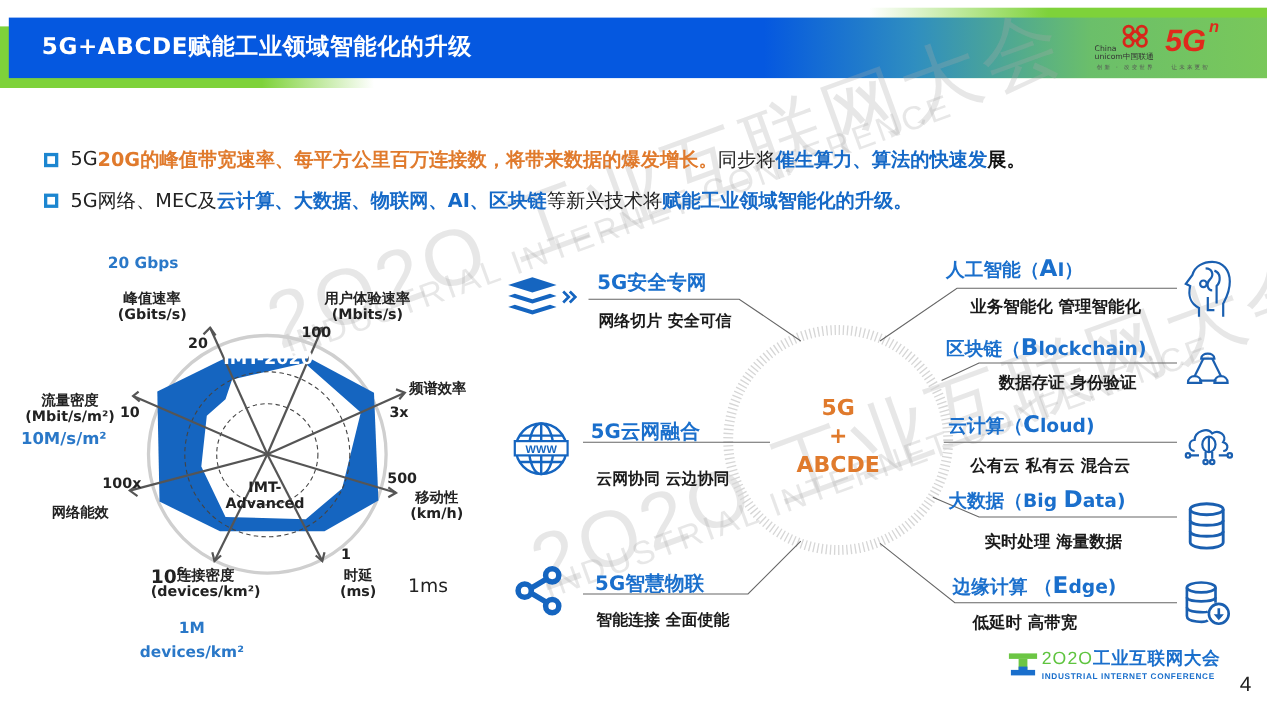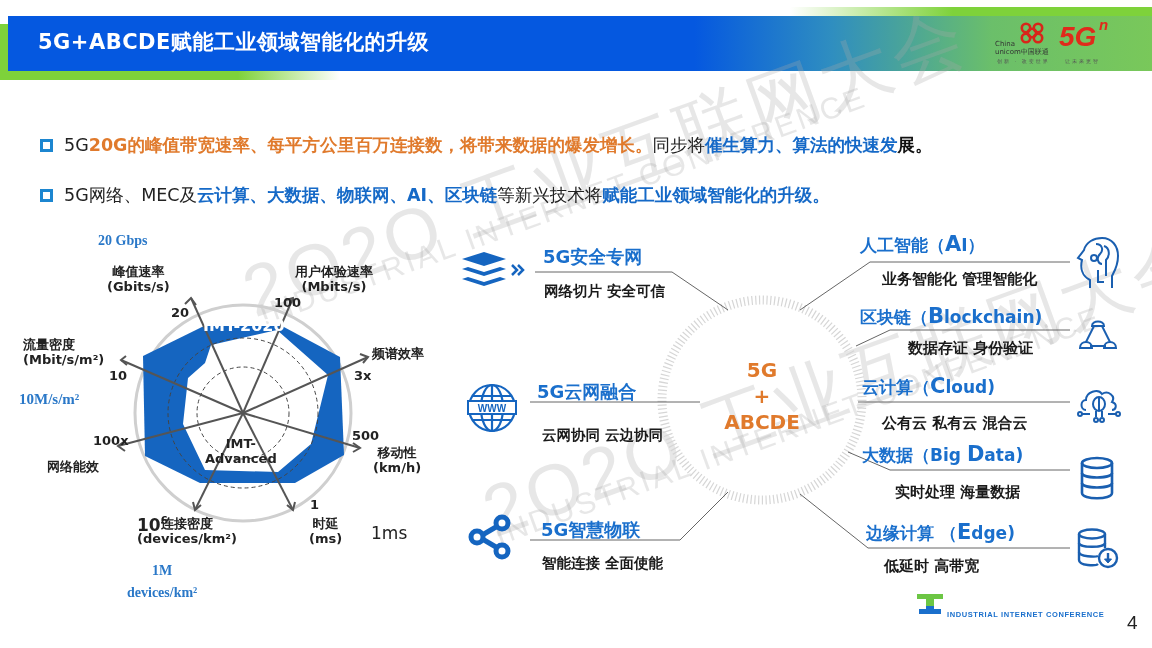--- a/index.html
+++ b/index.html
@@ -26,31 +26,31 @@
   
   .wm { position: absolute; color: rgba(170,170,170,0.28); font-family: "Liberation Sans", sans-serif; white-space: nowrap; pointer-events: none; transform-origin: left top; }
   .wm-big { left: 230px; top: 250px; font-size: 72px; transform: rotate(-20deg); letter-spacing: 4px; }
   .wm-sub { left: 255px; top: 300px; font-size: 30px; transform: rotate(-20deg); letter-spacing: 3px; }
   .wm-big2 { left: 470px; top: 470px; font-size: 72px; transform: rotate(-20deg); letter-spacing: 4px; }
   .wm-sub2 { left: 490px; top: 520px; font-size: 30px; transform: rotate(-20deg); letter-spacing: 3px; }
 
   
   .bullets { position: absolute; left: 40px; top: 130px; }
   .bullet { display: flex; align-items: center; height: 30px; font-size: 17.5px; white-space: nowrap; }
-  .bullet + .bullet { margin-top: 20px; }
+  .bullet + .bullet { margin-top: 7px; }
   .bullet-box { width: 13px; height: 13px; border: 3px solid #1c86d0; margin-right: 11px; background: #fff; flex: none; }
   .t-orange { color: #e07a2c; font-weight: bold; }
   .t-blue { color: #1569c7; font-weight: bold; }
   .t-black { color: #222; }
   .t-black-b { color: #111; font-weight: bold; }
 
   
   .radar-svg { position: absolute; left: 0; top: 225px; }
   .rl { position: absolute; font-size: 13px; font-weight: bold; color: #222; text-align: center; line-height: 15px; white-space: nowrap; }
-  .rl-blue { color: #2a78c8; font-size: 14px; font-family: Liberation Serif, serif; }
+  .rl-blue { color: #2a78c8; font-size: 14px; }
   .mid-title { position: absolute; font-size: 18px; font-weight: bold; color: #1a6fcc; white-space: nowrap; }
   .mid-sub { position: absolute; font-size: 14.5px; font-weight: bold; color: #1a1a1a; white-space: nowrap; }
   .center-text { position: absolute; left: 719px; top: 357px; width: 86px; text-align: center; color: #e07a2c; font-weight: bold; font-size: 20px; line-height: 26px; }
 
   
   .r-title { position: absolute; font-size: 17px; font-weight: bold; color: #1a6fcc; white-space: nowrap; }
   .r-title .cap { font-size: 21px; }
   .r-sub { position: absolute; font-size: 15px; font-weight: bold; color: #1a1a1a; white-space: nowrap; }
 
   .lines-svg { position: absolute; left: 0; top: 0; pointer-events: none; }
@@ -174,21 +174,21 @@
 <div class="rl" style="left:137px;top:516px;">
   <div>连接密度</div>
   <div>(devices/km²)</div>
 </div>
 <div class="rl rl-blue" style="left:127px;top:560px;line-height:22px;">
   <div>1M</div>
   <div>devices/km²</div>
 </div>
 <div class="rl" style="left:93px;top:433px;">100x</div>
 <div class="rl" style="left:47px;top:459px;">网络能效</div>
-<div class="rl" style="left:23px;top:337px;text-align:left;">
+<div class="rl" style="left:23px;top:357px;text-align:center;">
   <div>流量密度</div>
   <div>(Mbit/s/m²)</div>
 </div>
 <div class="rl" style="left:109px;top:368px;">10</div>
 <div class="rl rl-blue" style="left:19px;top:392px;font-size:15px;">10M/s/m²</div>
 <div class="rl" style="left:203px;top:318px;color:#fff;font-size:16px;">IMT-2020</div>
 <div class="rl" style="left:205px;top:436px;font-size:13px;line-height:15px;">
   <div>IMT-</div>
   <div>Advanced</div>
 </div>
@@ -330,15 +330,16 @@
   </g>
 </svg>
 
 <div class="conf-logo">
   <svg class="conf-mark" viewBox="0 0 26 22">
     <rect x="0" y="1" width="26" height="5" fill="#6cc644"></rect>
     <rect x="9" y="6" width="8" height="10" fill="#6cc644"></rect>
     <rect x="2" y="16" width="22" height="5" fill="#1a6fcc"></rect>
     <rect x="9" y="13" width="8" height="4" fill="#1a6fcc"></rect>
   </svg>
+  <div class="conf-cn"><span class="yr">2O2O</span><span>工业互联网大会</span></div>
   <div class="conf-en">INDUSTRIAL INTERNET CONFERENCE</div>
 </div>
 <div class="page-num">4</div>
 
 </body></html>

